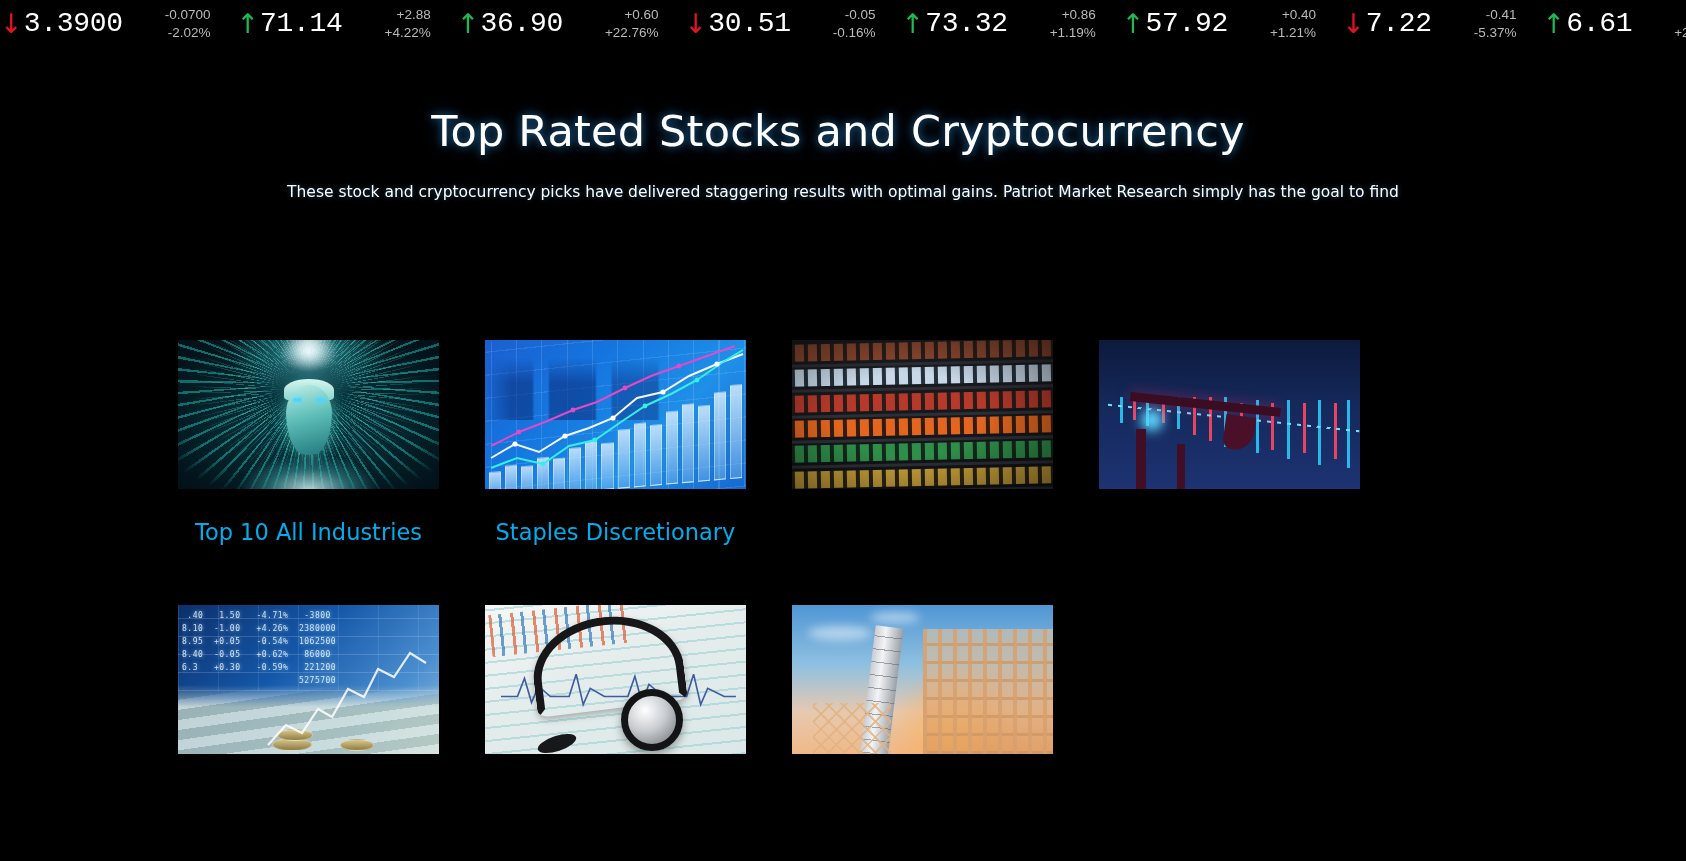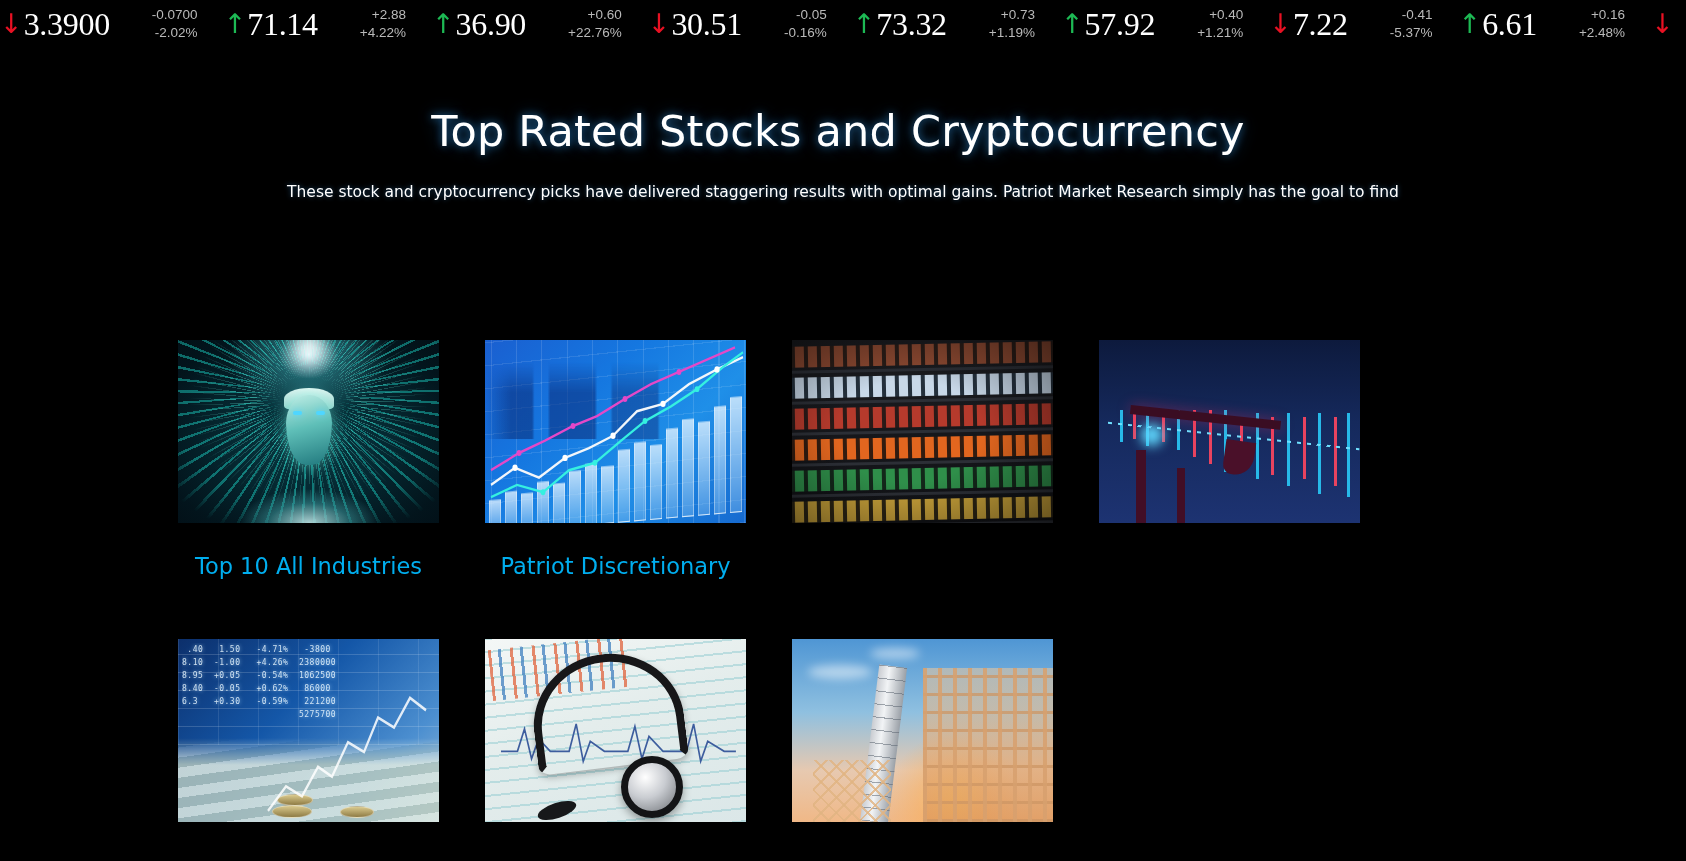--- a/index.html
+++ b/index.html
@@ -39,22 +39,22 @@
     font-family: "DejaVu Sans", sans-serif;
     margin-right: 1px;
     position: relative;
     top: 0px;
   }
   .tk-arrow.up   { color: #1DB954; }
   .tk-arrow.down { color: #E81123; }
 
   .tk-price {
     color: #ffffff;
-    font-size: 32px;
-    font-family: Liberation Serif, serif;
+    font-size: 28px;
+    font-family: Liberation Mono, monospace;
     letter-spacing: -0.3px;
     line-height: 1;
   }
 
   .tk-changes {
     display: flex;
     flex-direction: column;
     align-items: flex-end;
     justify-content: center;
     margin-left: 42px;
@@ -109,21 +109,21 @@
     width: 261px;
     margin-right: 46px;
     margin-bottom: 59px;
     text-decoration: none;
     display: block;
   }
   .card:nth-child(4n) { margin-right: 0; }
 
   .card-thumb {
     width: 261px;
-    height: 183px;
+    height: 149px;
     overflow: hidden;
     position: relative;
     background: #05070c;
     display: block;
   }
   .card-thumb .art { position: absolute; inset: 0; }
 
   .card-label {
     display: block;
     margin-top: 30px;
@@ -506,21 +506,21 @@
   <div class="tk-changes">
     <span>-0.05</span>
     <span>-0.16%</span>
   </div>
 
   <div class="ticker-item">
     <span class="tk-arrow up">↑</span>
     <span class="tk-price">73.32</span>
   </div>
   <div class="tk-changes">
-    <span>+0.73</span>
+    <span>+0.86</span>
     <span>+1.19%</span>
   </div>
 
   <div class="ticker-item">
     <span class="tk-arrow up">↑</span>
     <span class="tk-price">57.92</span>
   </div>
   <div class="tk-changes">
     <span>+0.40</span>
     <span>+1.21%</span>
@@ -618,21 +618,21 @@
           </g>
           <g fill="#e548c8">
             <circle cx="34" cy="92" r="2.4"></circle>
               <circle cx="88" cy="70" r="2.4"></circle>
             <circle cx="140" cy="48" r="2.4"></circle>
               <circle cx="194" cy="26" r="2.4"></circle>
           </g>
         </svg>
       </span>
     </span>
-    <span class="card-label">Patriot Discretionary</span>
+    <span class="card-label">Staples Discretionary</span>
   </a>
 
   <a class="card">
     <span class="card-thumb">
       <span class="art art-shelf">
         <span class="row r1"></span>
         <span class="row r2"></span>
         <span class="row r3"></span>
         <span class="row r4"></span>
         <span class="row r5"></span>

